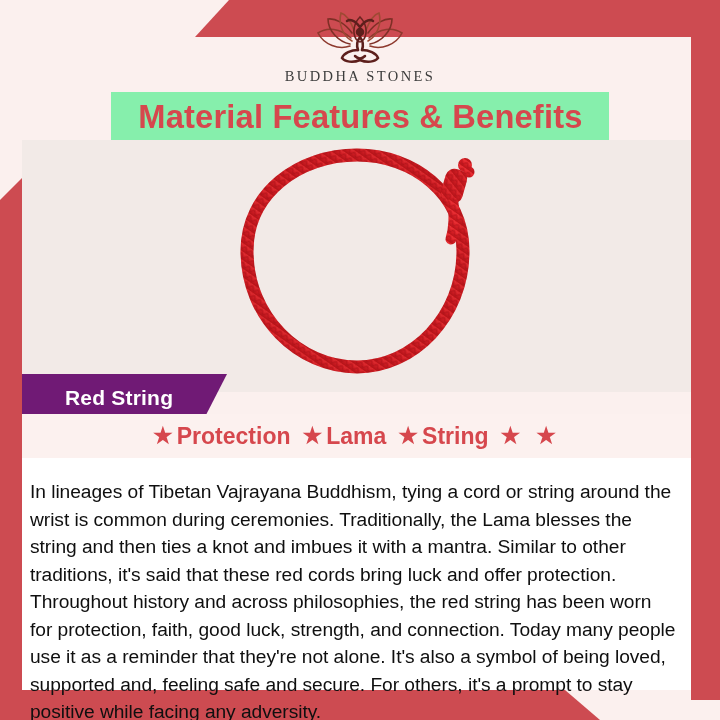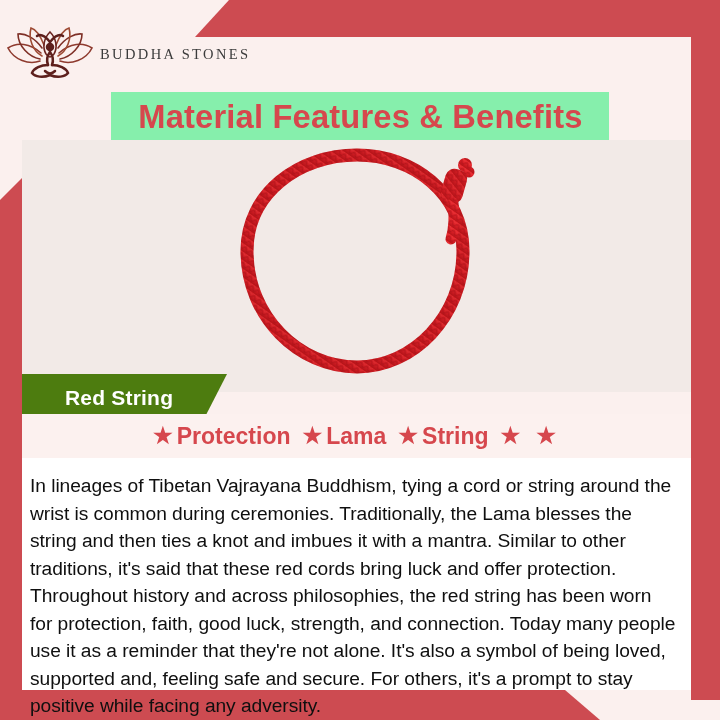--- a/index.html
+++ b/index.html
@@ -37,21 +37,21 @@
     clip-path:polygon(0 0, 565px 0, 600px 100%, 0 100%);
   }
   .band-left-mid{
     position:absolute;left:0;top:389px;width:60px;height:30px;
     background:#cd4b51;
   }
 
   
   .header{
     position:absolute;top:0;left:0;width:720px;height:96px;
-    display:flex;align-items:center;justify-content:flex-start;
+    display:flex;flex-direction:column;align-items:center;justify-content:flex-start;
     padding-top:10px;box-sizing:border-box;
   }
   .logo-mark{width:100px;height:56px;display:block;}
   .logo-word{
     margin-top:2px;
     font-family:"Liberation Serif", serif;
     font-size:14.5px;letter-spacing:2.4px;
     color:#3b3b3b;font-weight:400;
   }
 
@@ -79,21 +79,21 @@
   }
   .bracelet{
     position:absolute;left:50%;top:50%;
     transform:translate(-50%,-50%);
     width:300px;height:250px;display:block;
   }
 
   
   .ribbon{
     position:absolute;left:22px;top:374px;width:205px;height:48px;
-    background:#4d7c0f;
+    background:#701a75;
     clip-path:polygon(0 0, 100% 0, 88% 100%, 0 100%);
     display:flex;align-items:center;
   }
   .ribbon-text{
     margin-left:43px;
     color:#ffffff;font-weight:bold;font-size:21px;
     font-family:"Liberation Sans Narrow","Liberation Sans",sans-serif;
     letter-spacing:.2px;
   }
 
@@ -112,21 +112,21 @@
     margin:0 6px;
     white-space:nowrap;
   }
   .benefit .star{font-size:22px;margin-right:4px;line-height:1;}
 
   
   .copy{
     position:absolute;left:22px;top:458px;width:669px;height:232px;
     background:#ffffff;
     box-sizing:border-box;
-    padding:14px 14px 0 8px;
+    padding:20px 14px 0 8px;
   }
   .copy p{
     margin:0;
     font-family:"Liberation Sans Narrow","Liberation Sans",sans-serif;
     font-size:19.2px;
     line-height:27.5px;
     color:#0f0f0f;
     text-align:left;
     letter-spacing:-.05px;
   }

